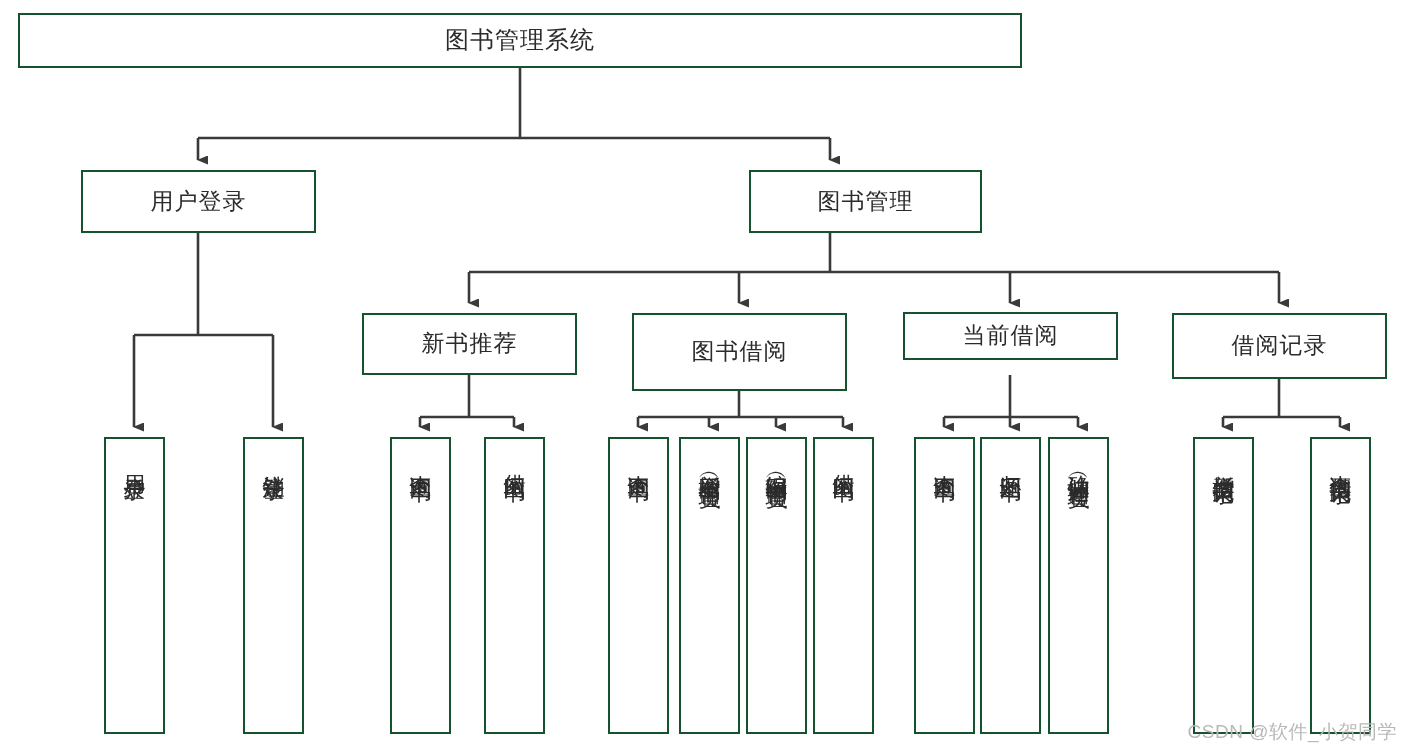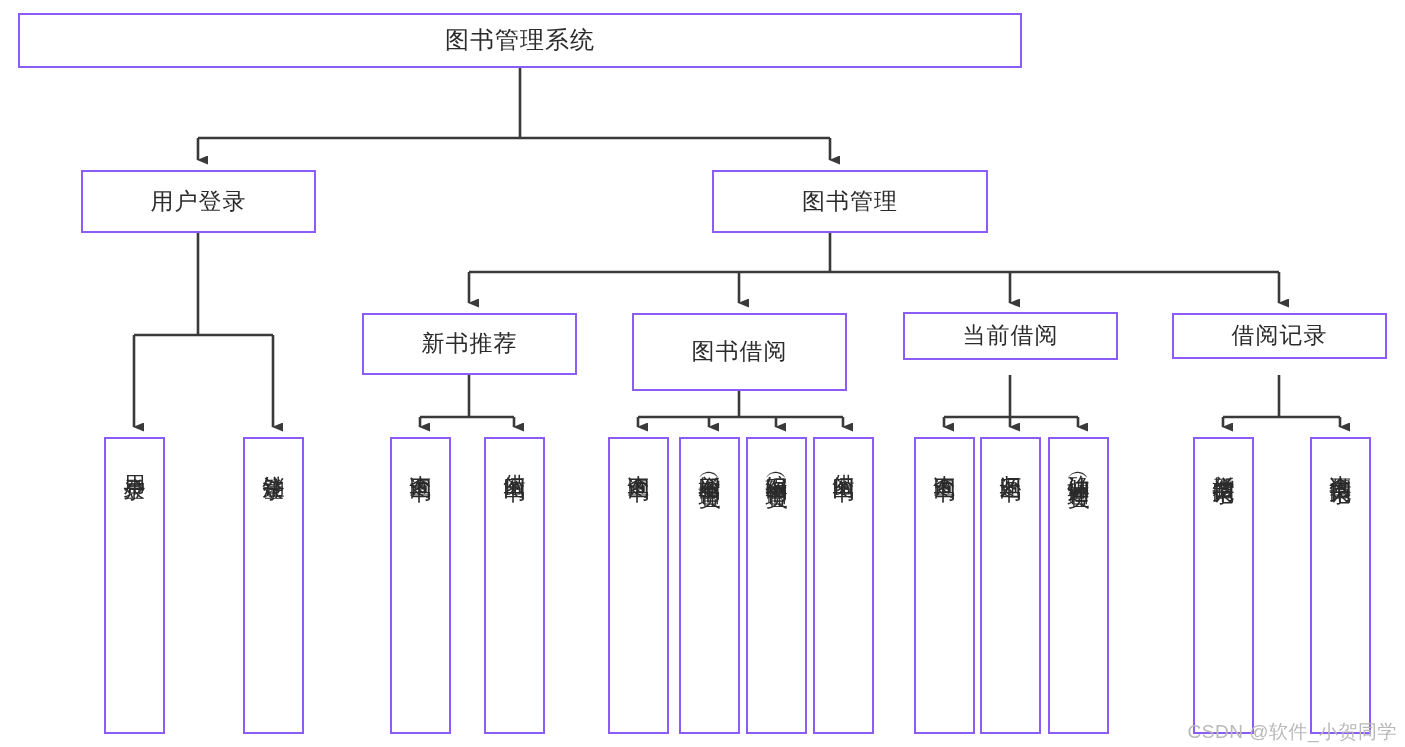--- a/index.html
+++ b/index.html
@@ -22,21 +22,21 @@
     left: 0;
     top: 0;
     width: 1405px;
     height: 747px;
     pointer-events: none;
   }
   .node {
     position: absolute;
     box-sizing: border-box;
     background: #ffffff;
-    border: 2px solid #8b5cf6;
+    border: 2px solid #14532d;
     display: flex;
     align-items: center;
     justify-content: center;
     color: #2b2b2b;
   }
   .node.horiz {
     font-size: 23px;
     letter-spacing: 1px;
     line-height: 1.2;
   }
@@ -118,26 +118,26 @@
       <path d="M1279,375 L1279,417"></path>
       <path d="M1223,417 L1340,417"></path>
       <path d="M1223,417 L1223,427" marker-end="url(#arrow)"></path>
       <path d="M1340,417 L1340,427" marker-end="url(#arrow)"></path>
     </g>
   </svg>
 
   <div class="node horiz" id="root-node" style="left: 18px; top: 13px; width: 1004px; height: 55px;">图书管理系统</div>
 
   <div class="node horiz" style="left: 81px; top: 170px; width: 235px; height: 63px;">用户登录</div>
-  <div class="node horiz" style="left: 712px; top: 170px; width: 276px; height: 63px;">图书管理</div>
+  <div class="node horiz" style="left: 749px; top: 170px; width: 233px; height: 63px;">图书管理</div>
 
   <div class="node horiz" style="left: 362px; top: 313px; width: 215px; height: 62px;">新书推荐</div>
   <div class="node horiz" style="left: 632px; top: 313px; width: 215px; height: 78px;">图书借阅</div>
   <div class="node horiz" style="left: 903px; top: 312px; width: 215px; height: 48px;">当前借阅</div>
-  <div class="node horiz" style="left: 1172px; top: 313px; width: 215px; height: 46px;">借阅记录</div>
+  <div class="node horiz" style="left: 1172px; top: 313px; width: 215px; height: 66px;">借阅记录</div>
 
   <div class="node vert" style="left: 104px; top: 437px; width: 61px; height: 297px;">
     <span class="vtext">用户登录</span>
     </div>
   <div class="node vert" style="left: 243px; top: 437px; width: 61px; height: 297px;">
     <span class="vtext">注销登录</span>
     </div>
   <div class="node vert" style="left: 390px; top: 437px; width: 61px; height: 297px;">
     <span class="vtext">查询图书</span>
     </div>

